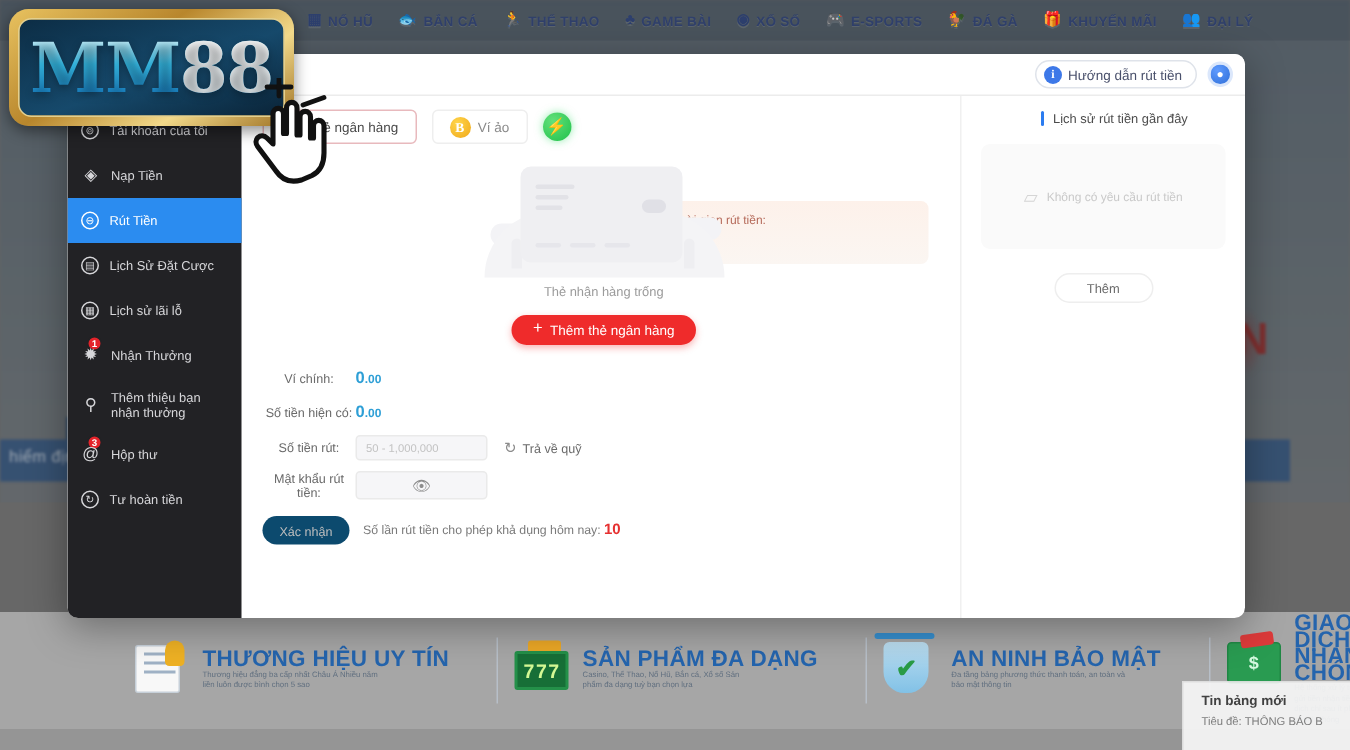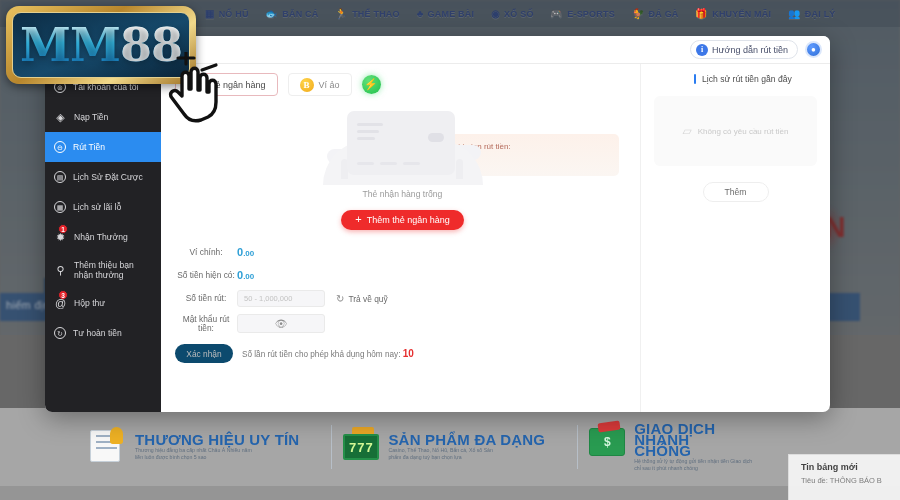--- a/index.html
+++ b/index.html
@@ -588,20 +588,32 @@
       <div class="ico-777">777</div>
     </div>
     <div class="feat-txt">
       <div class="feat-title">SẢN PHẨM ĐA DẠNG</div>
       <div class="feat-sub">Casino, Thể Thao, Nổ Hũ, Bắn cá, Xổ số
 Sản phẩm đa dạng tuỳ bạn chọn lựa</div>
     </div>
   </div>
   <div class="feature" style="margin-left:20px;">
     <div class="feat-icon">
+      <div class="ico-shield">
+          <div class="ico-shield-bar"></div>
+        </div>
+    </div>
+    <div class="feat-txt">
+      <div class="feat-title">AN NINH BẢO MẬT</div>
+      <div class="feat-sub">Đa tầng bảng phương thức thanh toán, an
+toàn và bảo mật thông tin</div>
+    </div>
+  </div>
+  <div class="feature" style="margin-left:20px;">
+    <div class="feat-icon">
       <div class="ico-money">
           <div class="ico-money-red"></div>
         </div>
     </div>
     <div class="feat-txt">
       <div class="feat-title" style="white-space:normal;max-width:96px;">GIAO DỊCH NHANH CHÓNG</div>
       <div class="feat-sub">Hệ thống xử lý tự động gửi tiền nhận tiền
 Giao dịch chỉ sau ít phút nhanh chóng</div>
     </div>
   </div>

